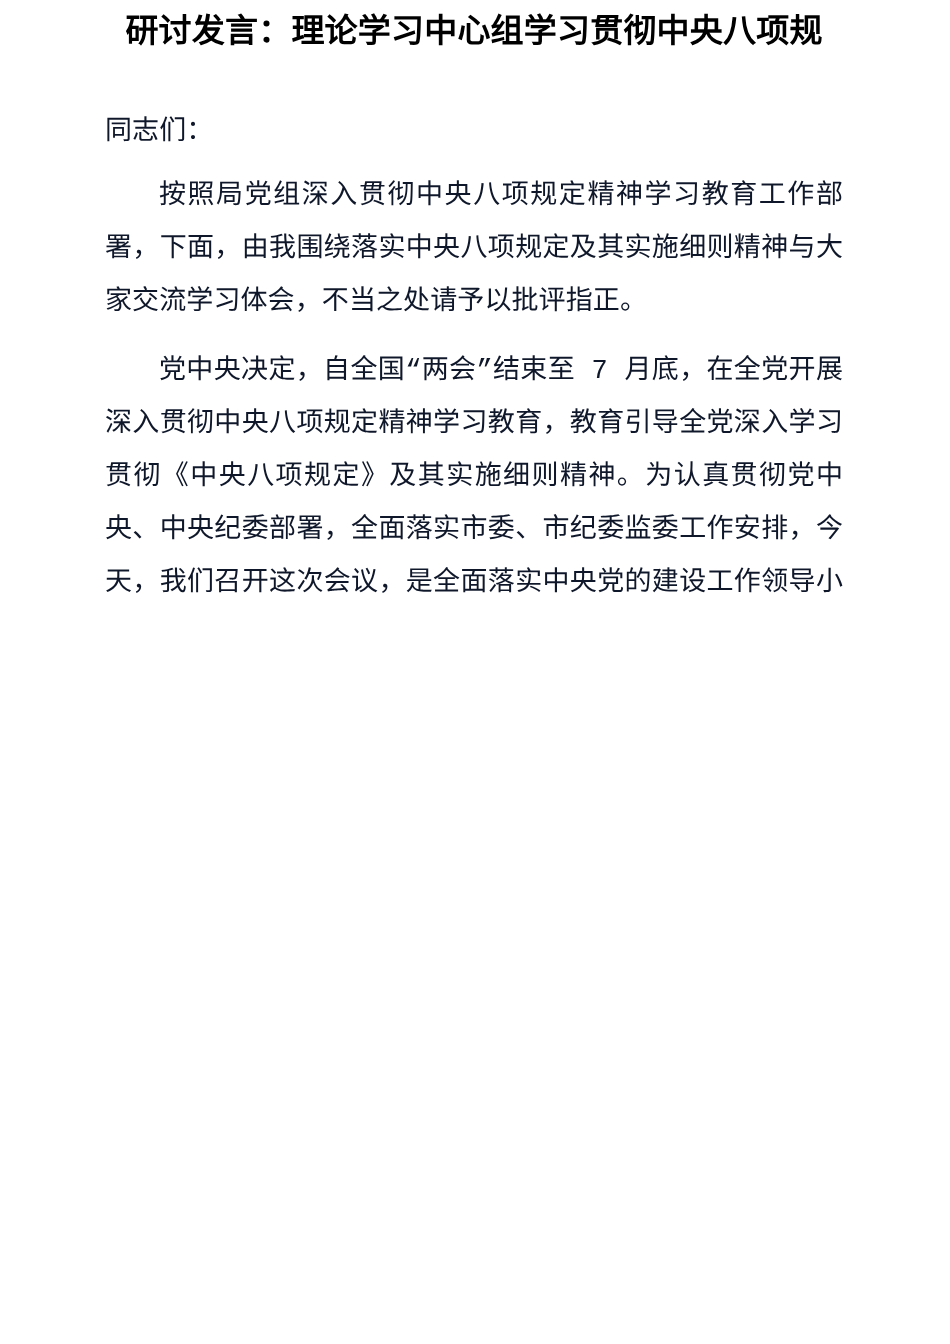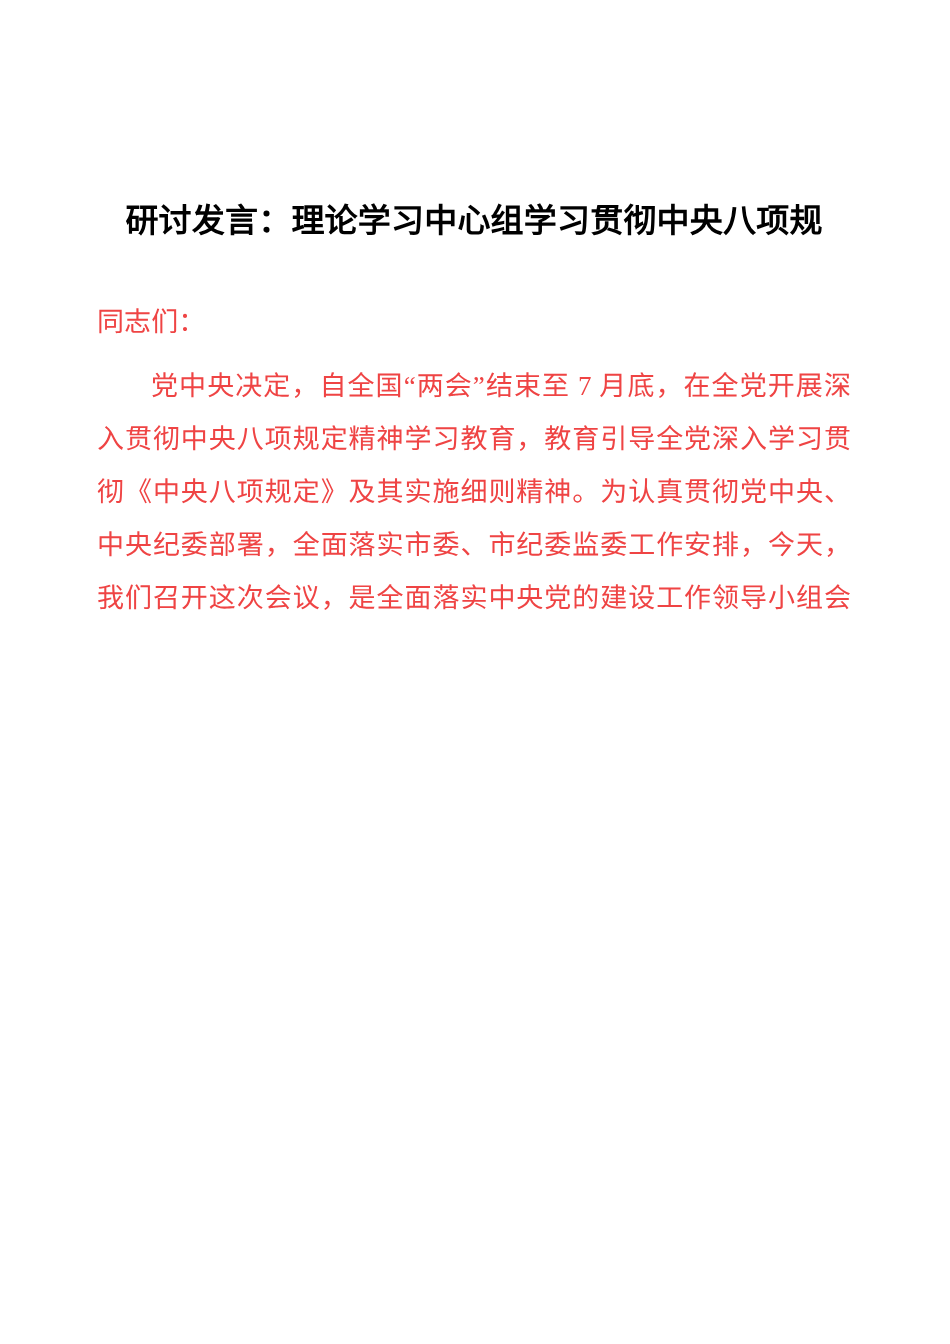--- a/index.html
+++ b/index.html
@@ -25,38 +25,37 @@
   }
   .doc-title {
     font-family: "Liberation Sans", "DejaVu Sans", sans-serif;
     font-weight: 700;
     font-size: 33px;
     line-height: 62px;
     color: #000000;
     text-align: center;
     letter-spacing: 0.2px;
     margin: 0;
-    padding-top: 190px;
   }
   .doc-title .title-line {
     display: block;
     white-space: nowrap;
   }
   .doc-title .title-line-2 {
     margin-top: 42px;
   }
   .body-block {
     margin-top: 44px;
   }
   p.para {
-    font-family: Liberation Serif, serif;
+    font-family: Liberation Mono, monospace;
     font-size: 27px;
     line-height: 53px;
-    color: #ef4444;
-    margin: 0;
+    color: #0f172a;
+    margin: 8px;
     text-align: justify;
     text-justify: inter-ideograph;
     letter-spacing: 0.1px;
     word-break: break-all;
   }
   p.salutation {
     text-indent: 0;
     margin-bottom: 11px;
   }
   p.indented {
@@ -77,20 +76,21 @@
   <div class="content">
 
     <h1 class="doc-title">
       <span class="title-line title-line-1">研讨发言：理论学习中心组学习贯彻中央八项规</span>
     </h1>
 
     <div class="body-block">
 
       <p class="para salutation">同志们：</p>
 
+      <p class="para indented">按照局党组深入贯彻中央八项规定精神学习教育工作部署，下面，由我围绕落实中央八项规定及其实施细则精神与大家交流学习体会，不当之处请予以批评指正。</p>
 
       <div class="clip-last">
         <p class="para indented">党中央决定，自全国“两会”结束至 7 月底，在全党开展深入贯彻中央八项规定精神学习教育，教育引导全党深入学习贯彻《中央八项规定》及其实施细则精神。为认真贯彻党中央、中央纪委部署，全面落实市委、市纪委监委工作安排，今天，我们召开这次会议，是全面落实中央党的建设工作领导小组会议精神的政治任务，也是以更高标准推进作风建设、护航中国式现代化新征程的关键行动。党的十八大以来，推动全党上下正风肃纪、激浊扬清，党风政风焕然一新，党心民心空前凝聚。但必须清醒认识到，“四风”问题具有顽固性反复性，违规收送电子红包、快递送礼等隐形变异手段层出不穷，文山会海、督查过频等加重基层负担的现象仍未根除。党中央决定开展这次学习教育，既是巩固拓展主题教育成果的</p>
       </div>
 
     </div>
   </div>
 </div>
 
 </body></html>

